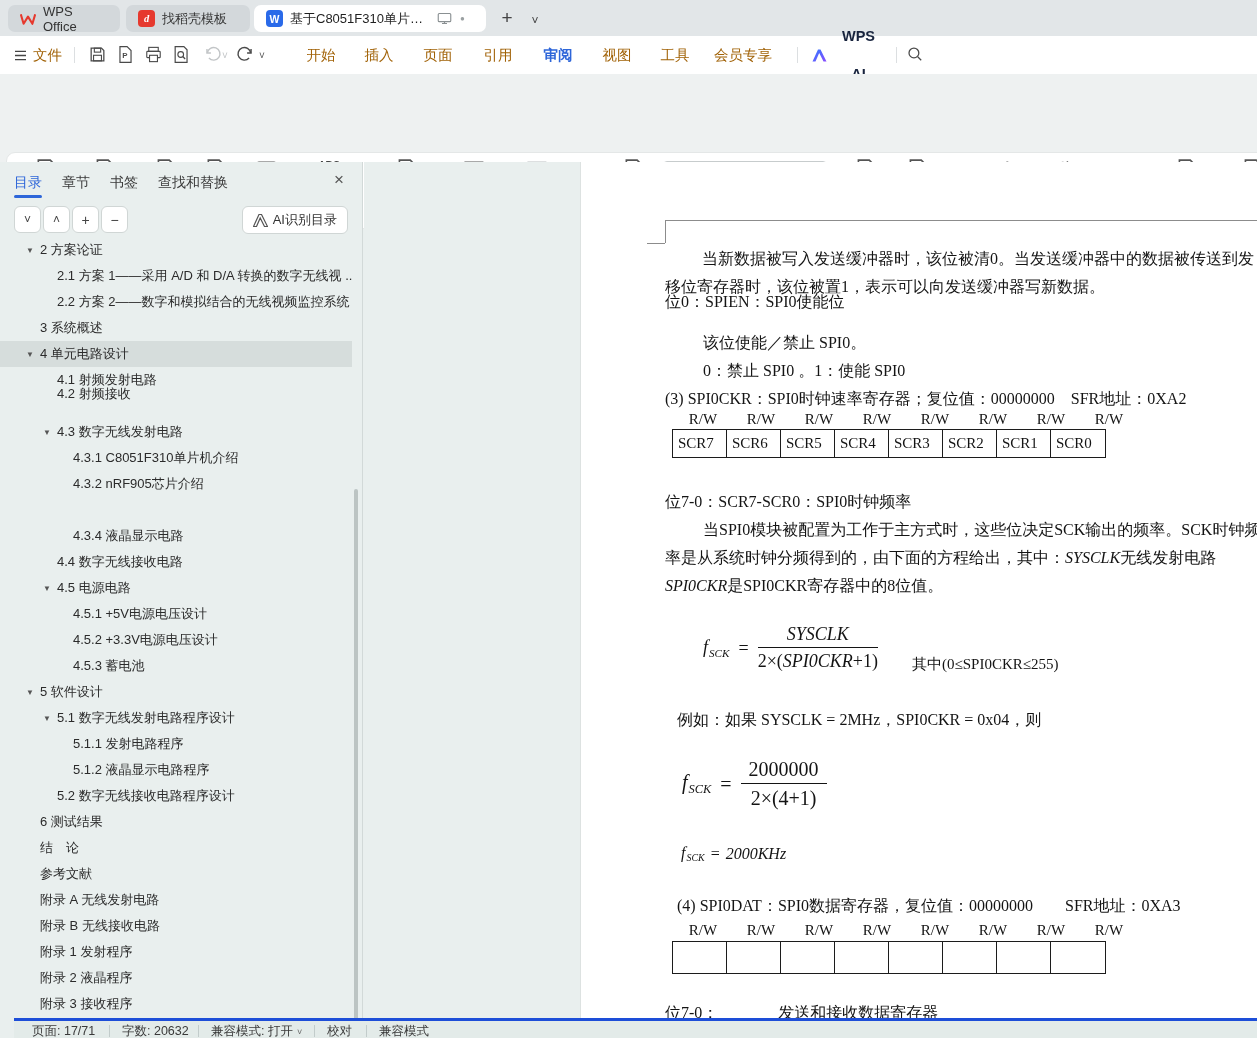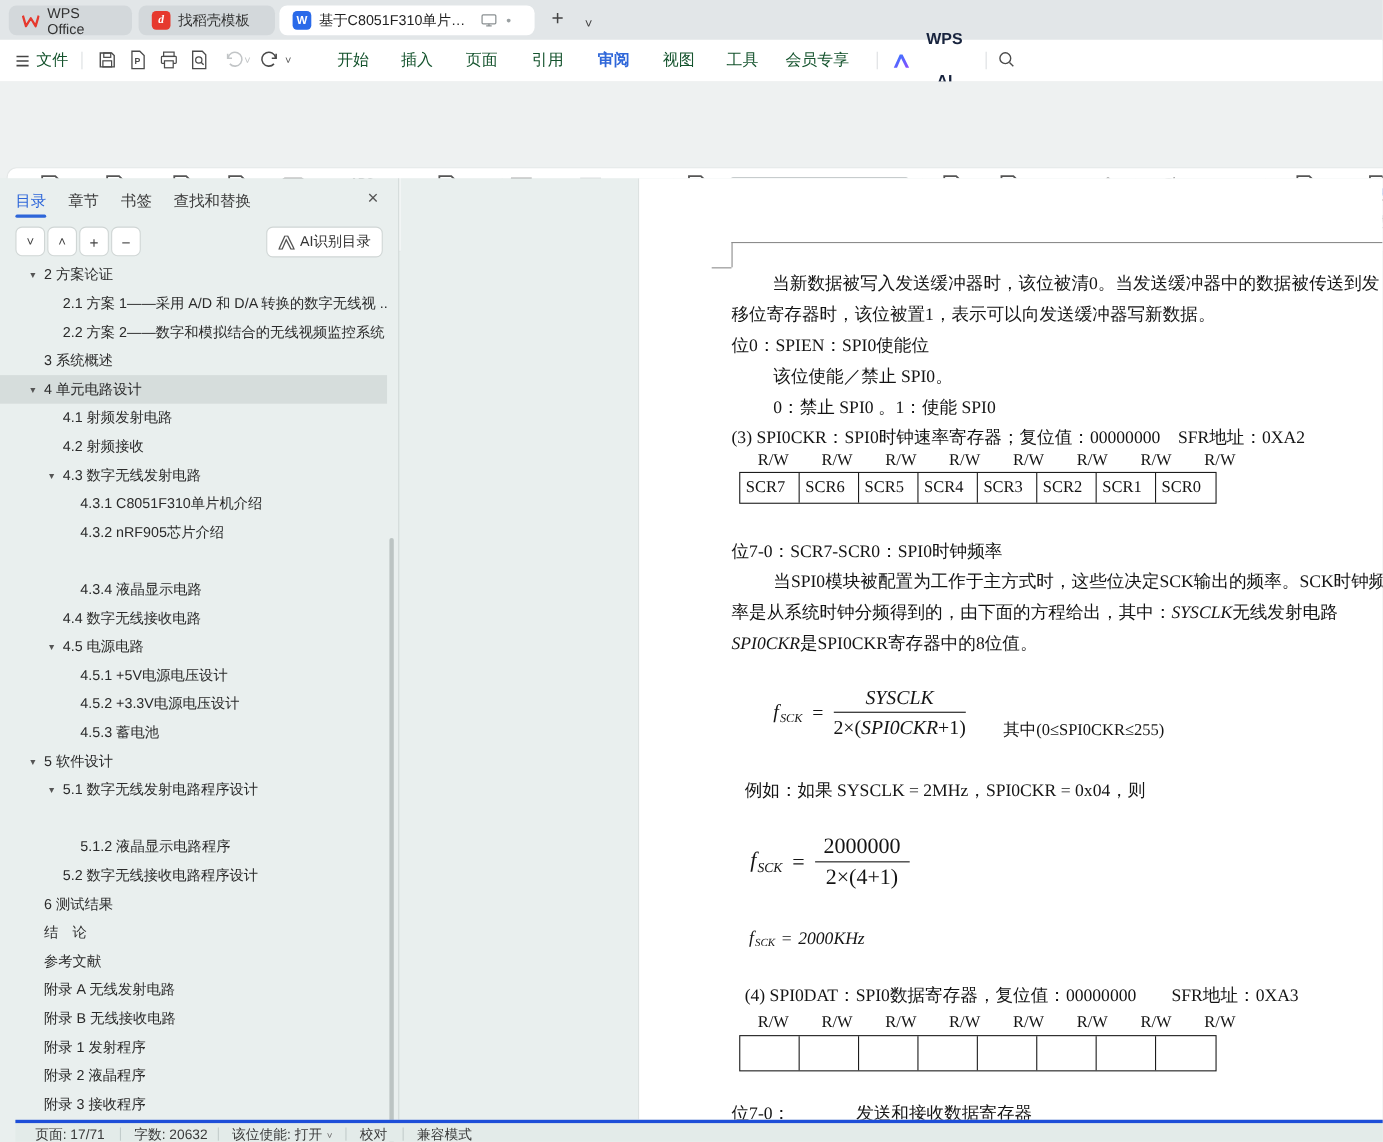--- a/index.html
+++ b/index.html
@@ -15,21 +15,21 @@
   .wtab.inactive{background:#d3d8db}
   .wtab.active{background:#ffffff;color:#1f1f1f}
   .doc-ic{width:17px;height:17px;border-radius:4px;background:#2a6ae9;color:#fff;font-size:10.5px;font-weight:bold;display:flex;align-items:center;justify-content:center}
   .docer-ic{width:17px;height:17px;border-radius:4px;background:#e6392e;color:#fff;font-size:10.5px;font-weight:bold;display:flex;align-items:center;justify-content:center;font-style:italic;font-family:"Liberation Serif",serif}
   .tab-title{max-width:140px;overflow:hidden;text-overflow:ellipsis;white-space:nowrap}
   .tab-extra{color:#8a9092;font-size:11px;display:flex;align-items:center;gap:8px}
   .tbtn{position:absolute;top:6px;color:#444;font-size:17px;line-height:24px;width:24px;text-align:center;cursor:pointer}
 
   
   #menubar{position:absolute;left:0;top:36px;width:1257px;height:38px;background:#ffffff}
-  .mitem{position:absolute;top:0;height:38px;line-height:38px;font-size:14.5px;color:#14532d;text-align:center;cursor:pointer}
+  .mitem{position:absolute;top:0;height:38px;line-height:38px;font-size:14.5px;color:#a16207;text-align:center;cursor:pointer}
   .mitem.active{color:#2e66d9;font-weight:bold}
   .mactive-bar{position:absolute;height:3px;background:#2e66d9;border-radius:2px}
   .msep{position:absolute;top:11px;width:1px;height:16px;background:#dcdfe1}
   .micon{position:absolute;top:9px;width:20px;height:20px;cursor:pointer}
   .mcaret{position:absolute;top:14px;font-size:10px;color:#555}
 
   
   #ribbonstrip{position:absolute;left:0;top:74px;width:1257px;height:88px;background:#eef1f1}
   #ribboncard{position:absolute;left:6px;top:78px;width:1260px;height:77px;background:#fff;border:1px solid #e4e7e7;border-radius:9px;box-sizing:border-box}
   .rbtn{position:absolute;top:82px;text-align:center;cursor:pointer}
@@ -493,21 +493,21 @@
     <div class="trow lv1" style="top:78px">
         <span class="tlabel">3 系统概述</span>
       </div>
     <div class="trow lv1 sel" style="top:104px">
         <span class="tri">▼</span>
         <span class="tlabel">4 单元电路设计</span>
       </div>
     <div class="trow lv2" style="top:130px">
         <span class="tlabel">4.1 射频发射电路</span>
       </div>
-    <div class="trow lv2" style="top:156px">
+    <div class="trow lv2" style="top:144px">
         <span class="tlabel">4.2 射频接收</span>
       </div>
     <div class="trow lv2" style="top:182px">
         <span class="tri">▼</span>
         <span class="tlabel">4.3 数字无线发射电路</span>
       </div>
     <div class="trow lv3" style="top:208px">
         <span class="tlabel">4.3.1 C8051F310单片机介绍</span>
       </div>
     <div class="trow lv3" style="top:234px">
@@ -533,20 +533,23 @@
         <span class="tlabel">4.5.3 蓄电池</span>
       </div>
     <div class="trow lv1" style="top:442px">
         <span class="tri">▼</span>
         <span class="tlabel">5 软件设计</span>
       </div>
     <div class="trow lv2" style="top:468px">
         <span class="tri">▼</span>
         <span class="tlabel">5.1 数字无线发射电路程序设计</span>
       </div>
+    <div class="trow lv3" style="top:494px">
+        <span class="tlabel">5.1.1 发射电路程序</span>
+      </div>
     <div class="trow lv3" style="top:520px">
         <span class="tlabel">5.1.2 液晶显示电路程序</span>
       </div>
     <div class="trow lv2" style="top:546px">
         <span class="tlabel">5.2 数字无线接收电路程序设计</span>
       </div>
     <div class="trow lv1" style="top:572px">
         <span class="tlabel">6 测试结果</span>
       </div>
     <div class="trow lv1" style="top:598px">
@@ -576,21 +579,21 @@
 
 <div id="docarea">
   <div id="page"></div>
 
   <div class="marginline" style="left:301px;top:58px;width:592px;height:1px"></div>
   <div class="marginline" style="left:301px;top:58px;width:1px;height:23px"></div>
   <div class="marginline" style="left:283px;top:81px;width:18px;height:1px"></div>
 
   <div class="docline" style="left:338px;top:87px">当新数据被写入发送缓冲器时，该位被清0。当发送缓冲器中的数据被传送到发</div>
   <div class="docline" style="left:301px;top:115px">移位寄存器时，该位被置1，表示可以向发送缓冲器写新数据。</div>
-  <div class="docline" style="left:301px;top:143px">位0：SPIEN：SPI0使能位</div>
+  <div class="docline" style="left:301px;top:130px">位0：SPIEN：SPI0使能位</div>
   <div class="docline" style="left:339px;top:171px">该位使能／禁止 SPI0。</div>
   <div class="docline" style="left:339px;top:199px">0：禁止 SPI0 。1：使能 SPI0</div>
   <div class="docline" style="left:301px;top:227px">(3) SPI0CKR：SPI0时钟速率寄存器；复位值：00000000　SFR地址：0XA2</div>
 
   <div class="rwrow" style="left:310px;top:249px">
     <span>R/W</span>
       <span>R/W</span>
       <span>R/W</span>
       <span>R/W</span>
     <span>R/W</span>
@@ -684,19 +687,19 @@
     <span>位7-0：</span><span style="margin-left:60px">发送和接收数据寄存器</span>
   </div>
 </div>
 
 <div id="statusbar">
   <div class="sitem" style="left:18px">页面: 17/71</div>
   <div class="ssep" style="left:95px"></div>
   <div class="sitem" style="left:108px">字数: 20632</div>
   <div class="ssep" style="left:184px"></div>
   <div class="sitem" style="left:197px">
-    <span>该位使能: 打开</span><span class="scaret">˅</span>
+    <span>兼容模式: 打开</span><span class="scaret">˅</span>
   </div>
   <div class="ssep" style="left:300px"></div>
   <div class="sitem" style="left:313px">校对</div>
   <div class="ssep" style="left:352px"></div>
   <div class="sitem" style="left:365px">兼容模式</div>
 </div>
 
 </body></html>

